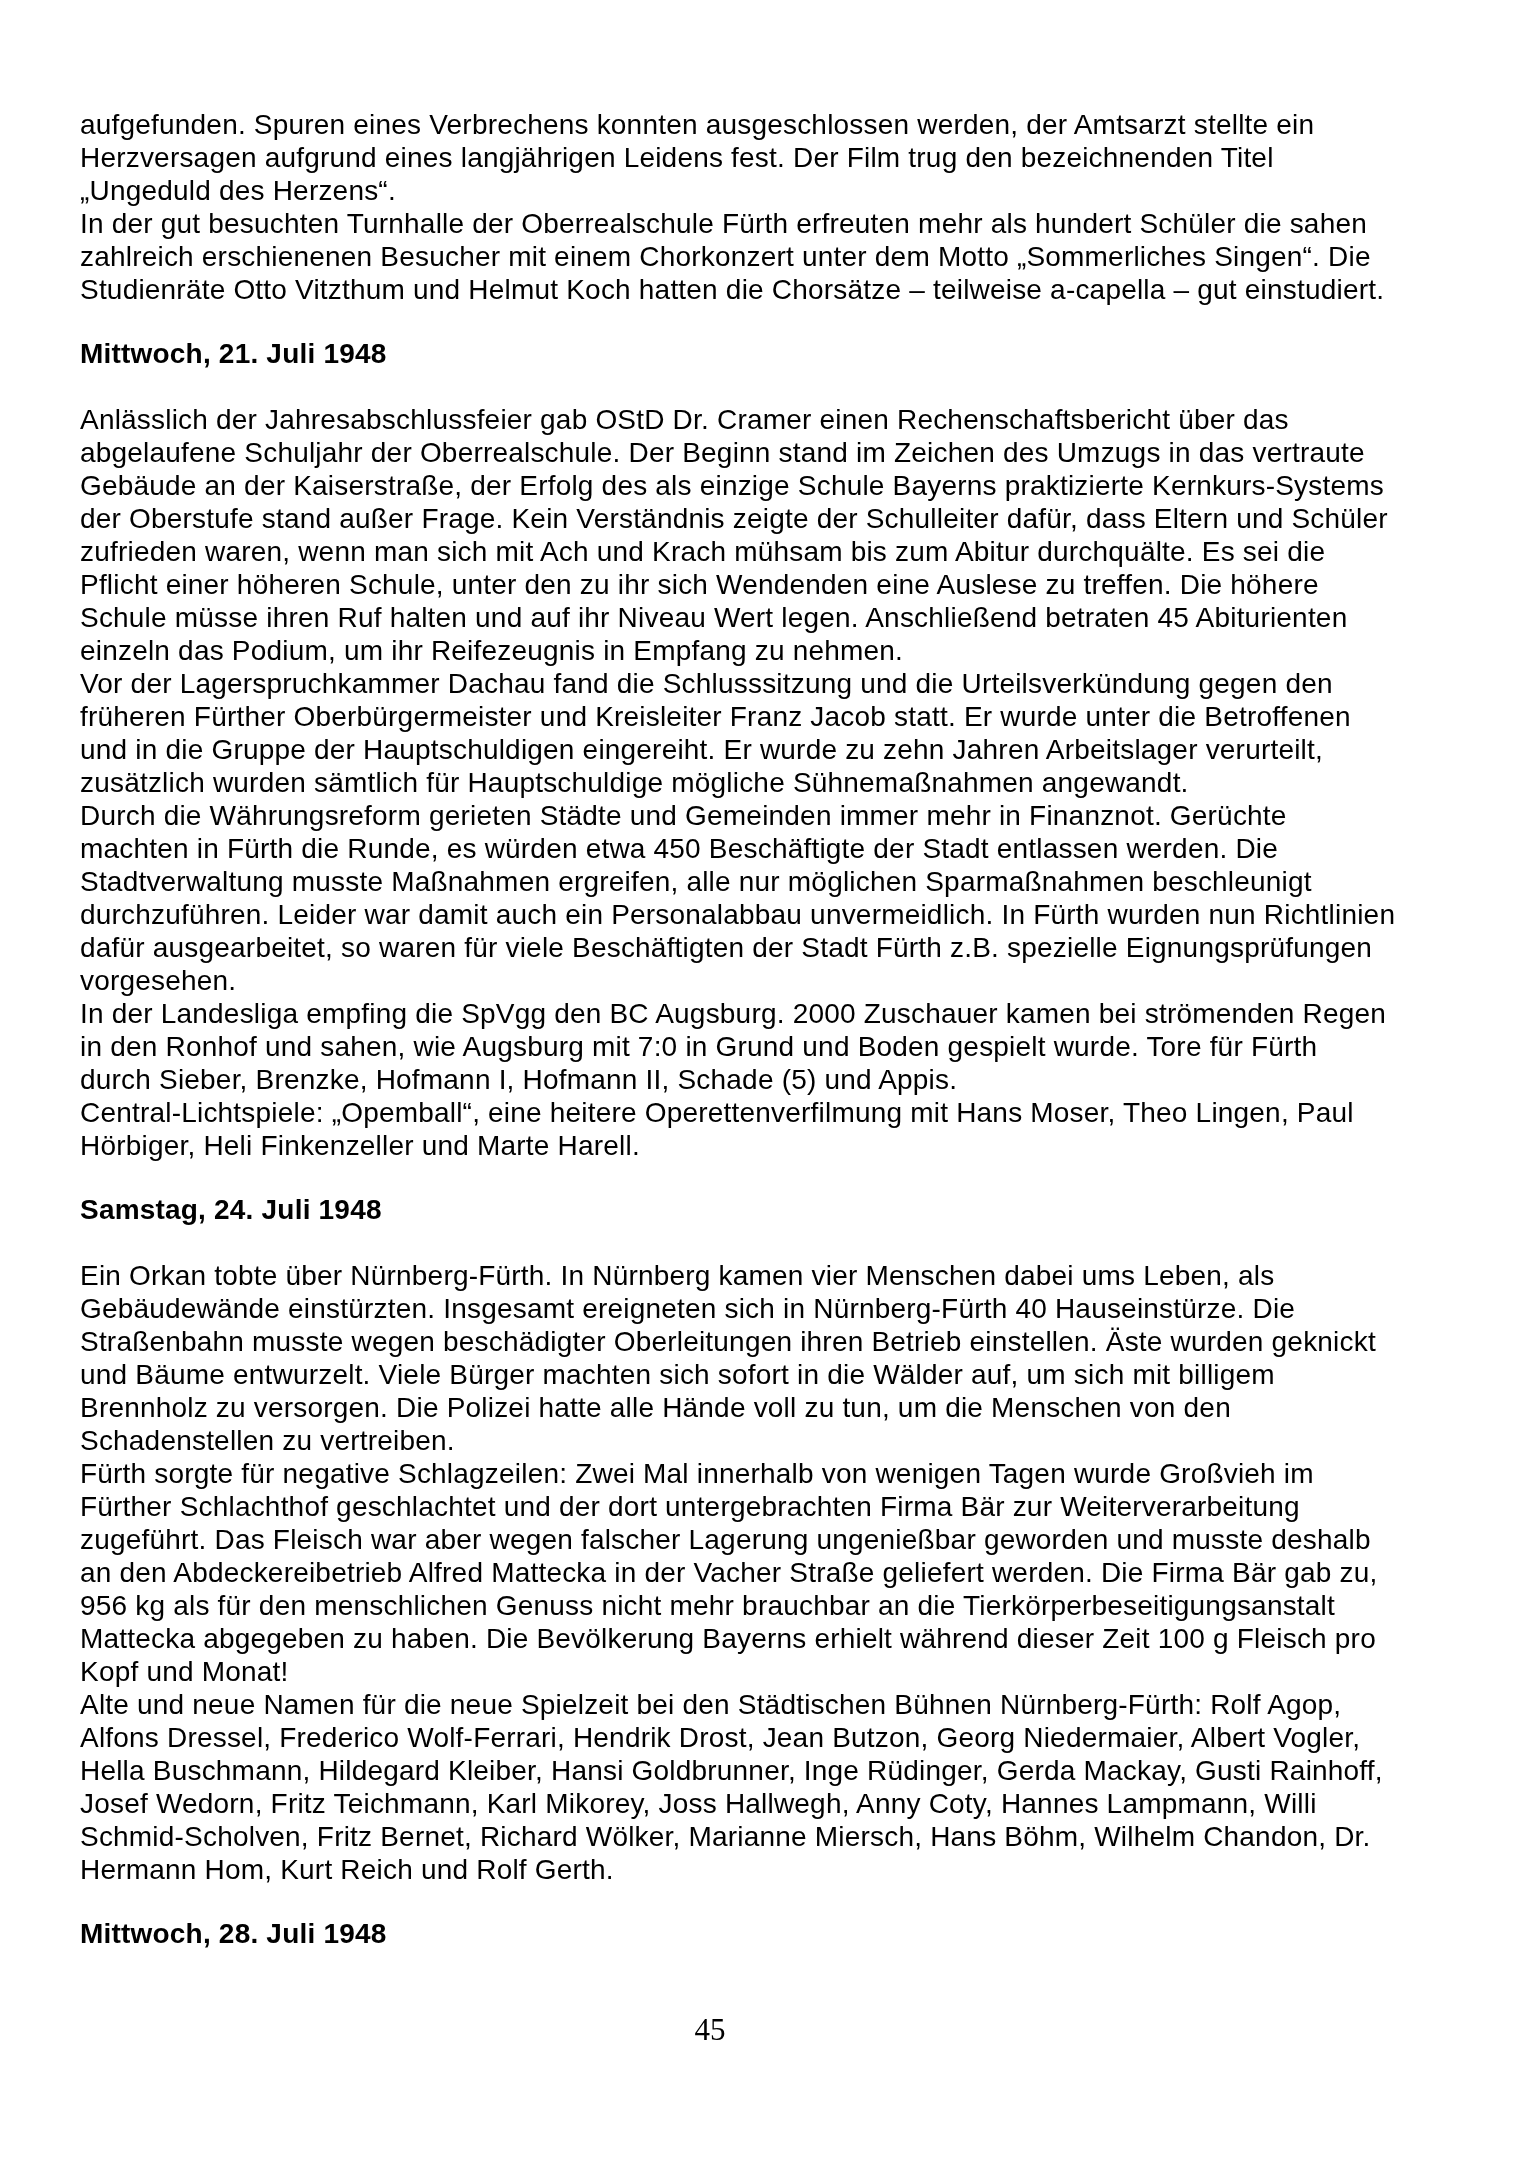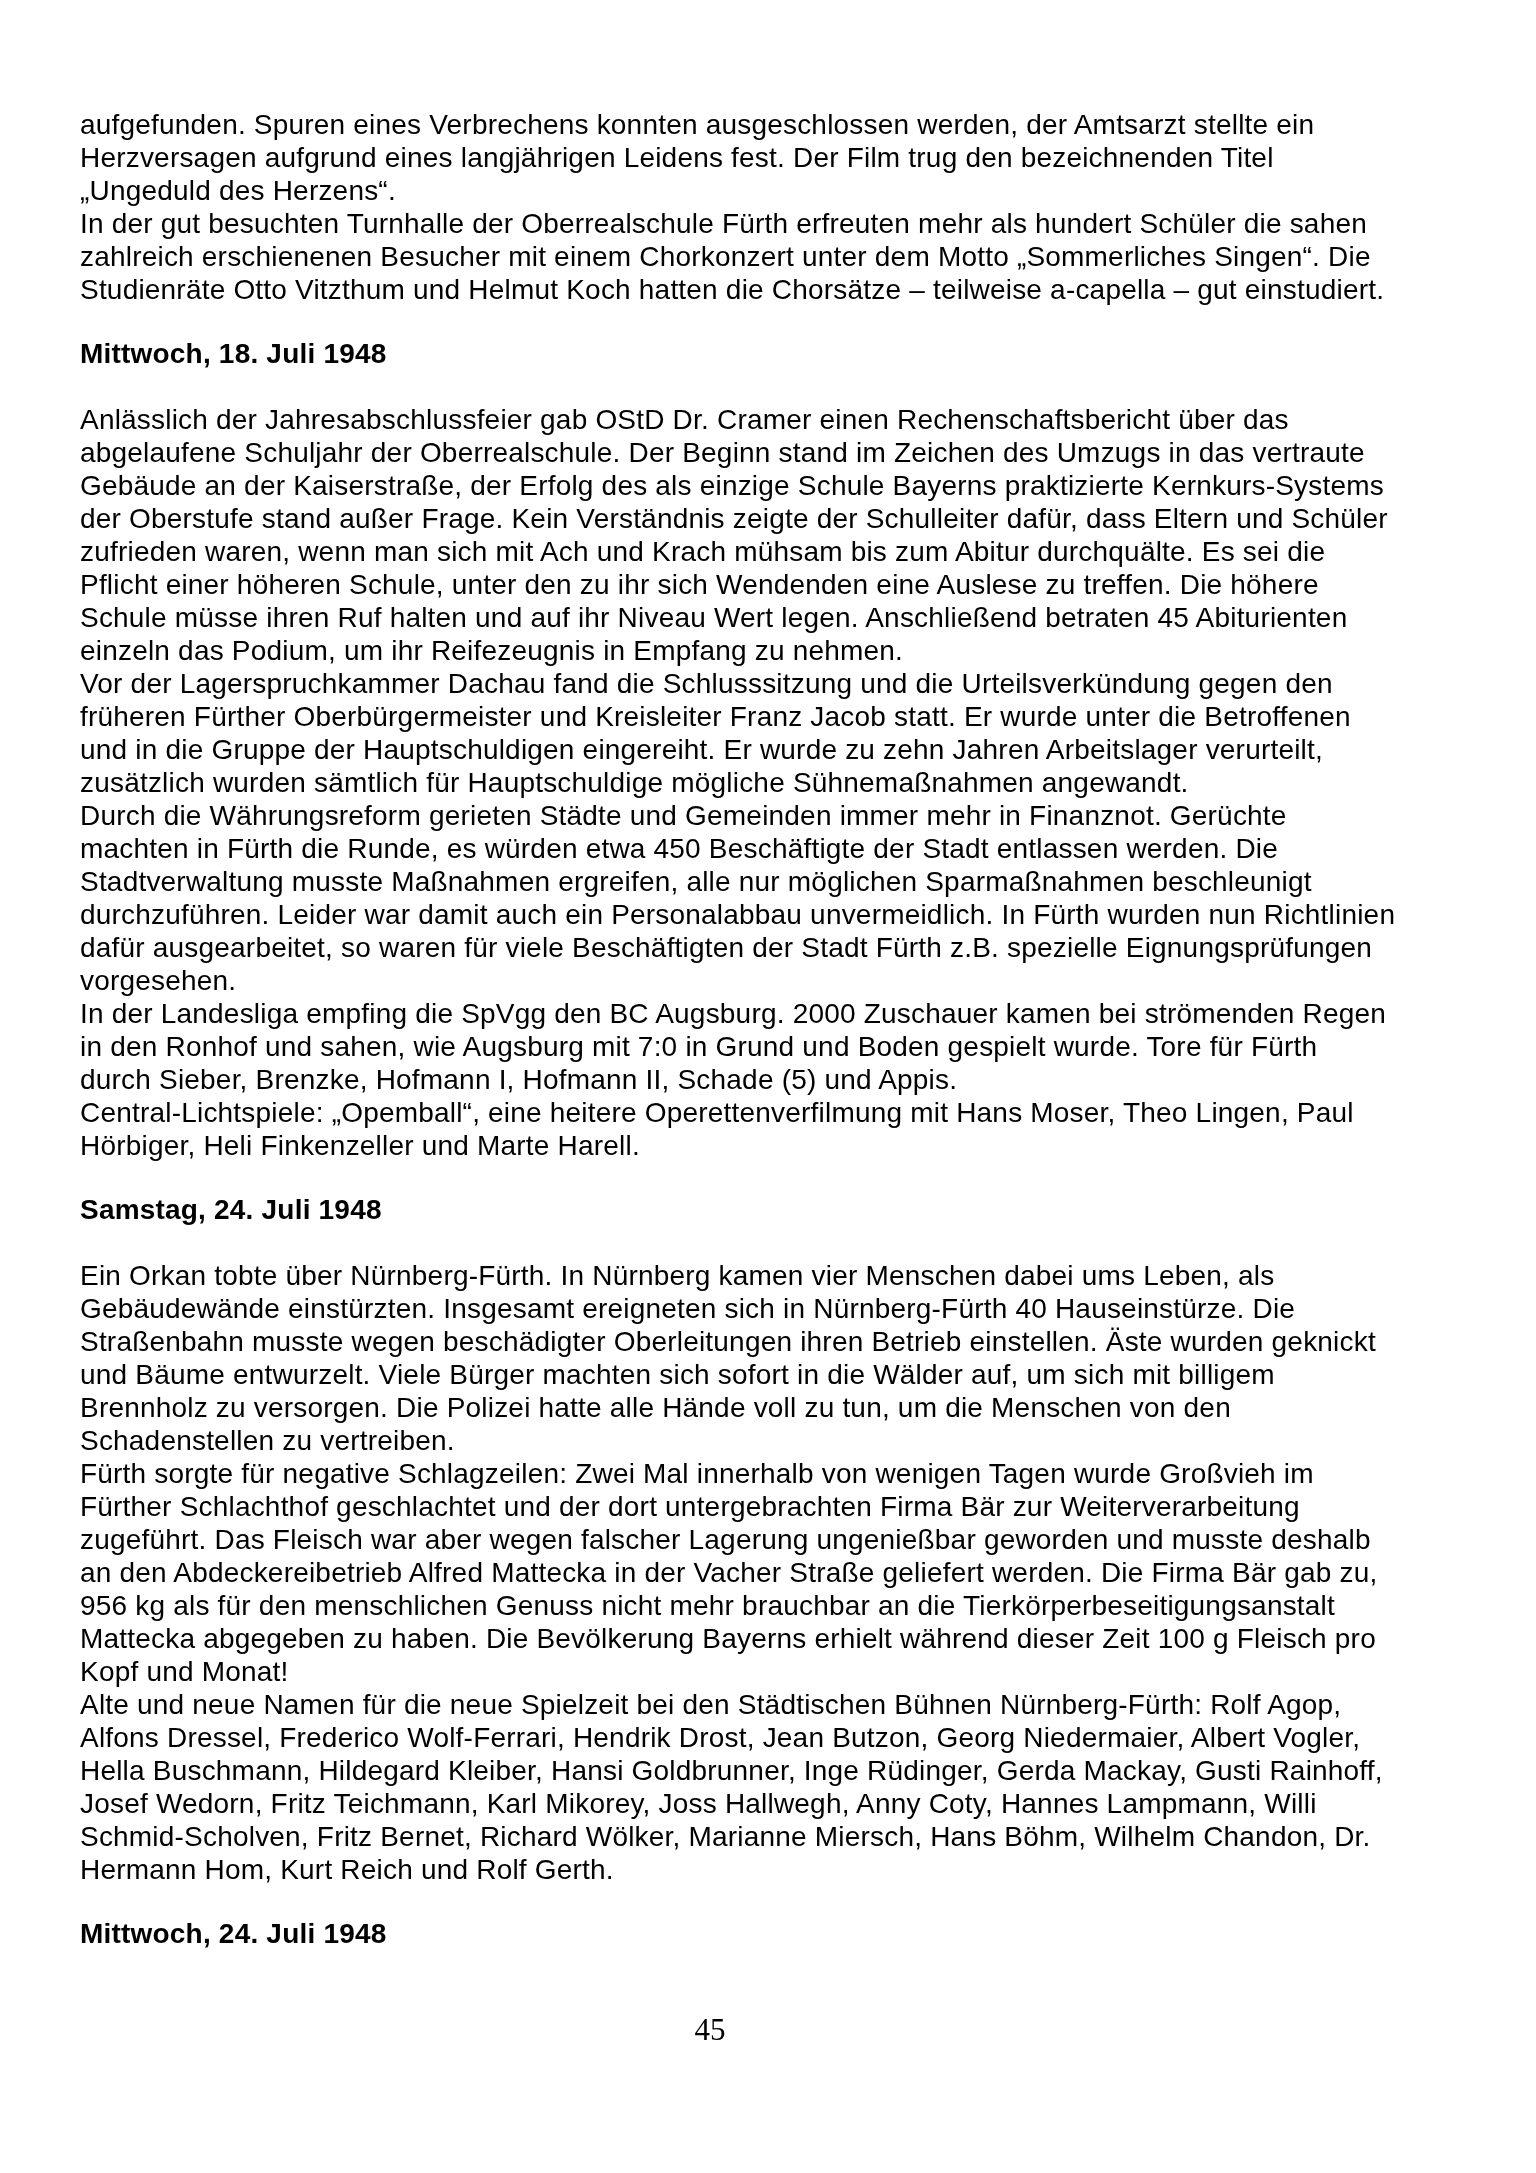--- a/index.html
+++ b/index.html
@@ -49,21 +49,21 @@
 <body>
 
 <div class="page">
   <div class="text-block">
     <p class="para">aufgefunden. Spuren eines Verbrechens konnten ausgeschlossen werden, der Amtsarzt stellte ein
 Herzversagen aufgrund eines langjährigen Leidens fest. Der Film trug den bezeichnenden Titel
 „Ungeduld des Herzens“.</p>
     <p class="para">In der gut besuchten Turnhalle der Oberrealschule Fürth erfreuten mehr als hundert Schüler die sahen
 zahlreich erschienenen Besucher mit einem Chorkonzert unter dem Motto „Sommerliches Singen“. Die
 Studienräte Otto Vitzthum und Helmut Koch hatten die Chorsätze – teilweise a-capella – gut einstudiert.</p>
-    <h2 class="date-heading">Mittwoch, 18. Juli 1948</h2>
+    <h2 class="date-heading">Mittwoch, 21. Juli 1948</h2>
     <p class="para">Anlässlich der Jahresabschlussfeier gab OStD Dr. Cramer einen Rechenschaftsbericht über das
 abgelaufene Schuljahr der Oberrealschule. Der Beginn stand im Zeichen des Umzugs in das vertraute
 Gebäude an der Kaiserstraße, der Erfolg des als einzige Schule Bayerns praktizierte Kernkurs-Systems
 der Oberstufe stand außer Frage. Kein Verständnis zeigte der Schulleiter dafür, dass Eltern und Schüler
 zufrieden waren, wenn man sich mit Ach und Krach mühsam bis zum Abitur durchquälte. Es sei die
 Pflicht einer höheren Schule, unter den zu ihr sich Wendenden eine Auslese zu treffen. Die höhere
 Schule müsse ihren Ruf halten und auf ihr Niveau Wert legen. Anschließend betraten 45 Abiturienten
 einzeln das Podium, um ihr Reifezeugnis in Empfang zu nehmen.</p>
     <p class="para">Vor der Lagerspruchkammer Dachau fand die Schlusssitzung und die Urteilsverkündung gegen den
 früheren Fürther Oberbürgermeister und Kreisleiter Franz Jacob statt. Er wurde unter die Betroffenen
@@ -93,16 +93,16 @@
 an den Abdeckereibetrieb Alfred Mattecka in der Vacher Straße geliefert werden. Die Firma Bär gab zu,
 956 kg als für den menschlichen Genuss nicht mehr brauchbar an die Tierkörperbeseitigungsanstalt
 Mattecka abgegeben zu haben. Die Bevölkerung Bayerns erhielt während dieser Zeit 100 g Fleisch pro
 Kopf und Monat!</p>
     <p class="para">Alte und neue Namen für die neue Spielzeit bei den Städtischen Bühnen Nürnberg-Fürth: Rolf Agop,
 Alfons Dressel, Frederico Wolf-Ferrari, Hendrik Drost, Jean Butzon, Georg Niedermaier, Albert Vogler,
 Hella Buschmann, Hildegard Kleiber, Hansi Goldbrunner, Inge Rüdinger, Gerda Mackay, Gusti Rainhoff,
 Josef Wedorn, Fritz Teichmann, Karl Mikorey, Joss Hallwegh, Anny Coty, Hannes Lampmann, Willi
 Schmid-Scholven, Fritz Bernet, Richard Wölker, Marianne Miersch, Hans Böhm, Wilhelm Chandon, Dr.
 Hermann Hom, Kurt Reich und Rolf Gerth.</p>
-    <h2 class="date-heading">Mittwoch, 24. Juli 1948</h2>
+    <h2 class="date-heading">Mittwoch, 28. Juli 1948</h2>
   </div>
   <div class="page-number">45</div>
 </div>
 
 </body></html>

